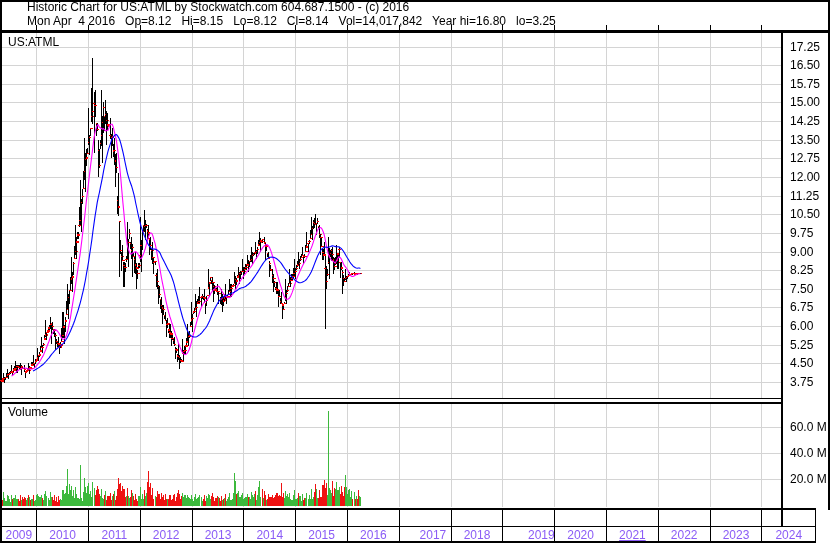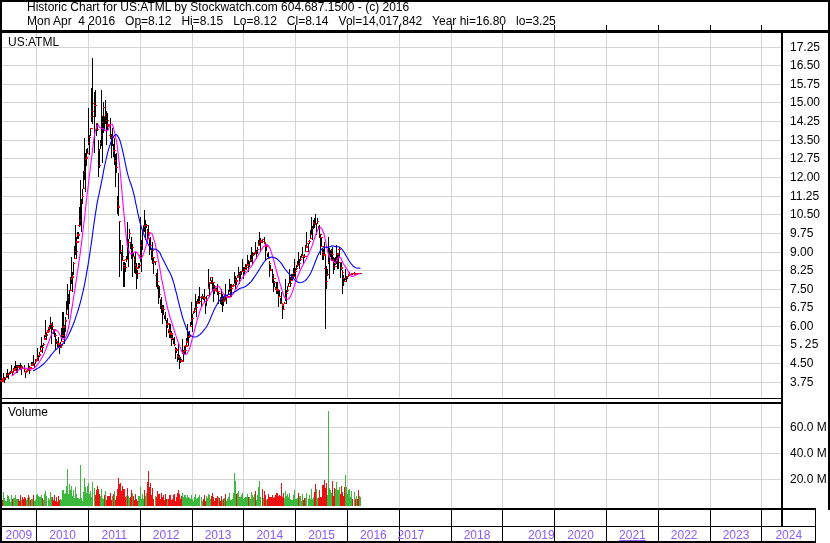--- a/index.html
+++ b/index.html
@@ -1486,35 +1486,35 @@
     <div class="lbl" style="left: 790px; top: 152.339px;">12.75</div>
     <div class="lbl" style="left: 790px; top: 170.978px;">12.00</div>
     <div class="lbl" style="left: 790px; top: 189.618px;">11.25</div>
     <div class="lbl" style="left: 790px; top: 208.258px;">10.50</div>
     <div class="lbl" style="left: 790px; top: 226.898px;">9.75</div>
     <div class="lbl" style="left: 790px; top: 245.537px;">9.00</div>
     <div class="lbl" style="left: 790px; top: 264.177px;">8.25</div>
     <div class="lbl" style="left: 790px; top: 282.817px;">7.50</div>
     <div class="lbl" style="left: 790px; top: 301.457px;">6.75</div>
     <div class="lbl" style="left: 790px; top: 320.096px;">6.00</div>
-    <div class="lbl" style="left: 790px; top: 338.736px; font-family: Liberation Mono, monospace;">5.25</div>
+    <div class="lbl" style="left: 790px; top: 338.736px;">5.25</div>
     <div class="lbl" style="left: 790px; top: 357.376px;">4.50</div>
     <div class="lbl" style="left: 790px; top: 376.015px;">3.75</div>
     <div class="lbl" style="left: 790px; top: 420.5px;">60.0 M</div>
     <div class="lbl" style="left: 790px; top: 446.5px;">40.0 M</div>
     <div class="lbl" style="left: 790px; top: 472.5px;">20.0 M</div>
     <div class="yr" style="left: 1px; width: 35.7px;">2009</div>
     <div class="yr" style="left: 36.7px; width: 51.8px;">2010</div>
     <div class="yr" style="left: 88.5px; width: 51.8px;">2011</div>
     <div class="yr" style="left: 140.3px; width: 51.8px;">2012</div>
     <div class="yr" style="left: 192.1px; width: 51.8px;">2013</div>
     <div class="yr" style="left: 243.9px; width: 51.8px;">2014</div>
     <div class="yr" style="left: 295.7px; width: 51.8px;">2015</div>
     <div class="yr" style="left: 347.5px; width: 51.8px;">2016</div>
-    <div class="yr" style="left: 385px; width: 51.8px;">2017</div>
+    <div class="yr" style="left: 407px; width: 51.8px;">2017</div>
     <div class="yr" style="left: 451.1px; width: 51.8px;">2018</div>
     <div class="yr" style="left: 502.9px; width: 51.8px; text-align: right;">2019</div>
     <div class="yr" style="left: 554.7px; width: 51.8px;">2020</div>
     <div class="yr" style="left: 606.5px; width: 51.8px; text-decoration: underline;">2021</div>
     <div class="yr" style="left: 658.3px; width: 51.8px;">2022</div>
     <div class="yr" style="left: 710.1px; width: 51.8px;">2023</div>
     <div class="yr" style="left: 761.9px; width: 53.8px;">2024</div>
   </div>
 
 </body></html>

